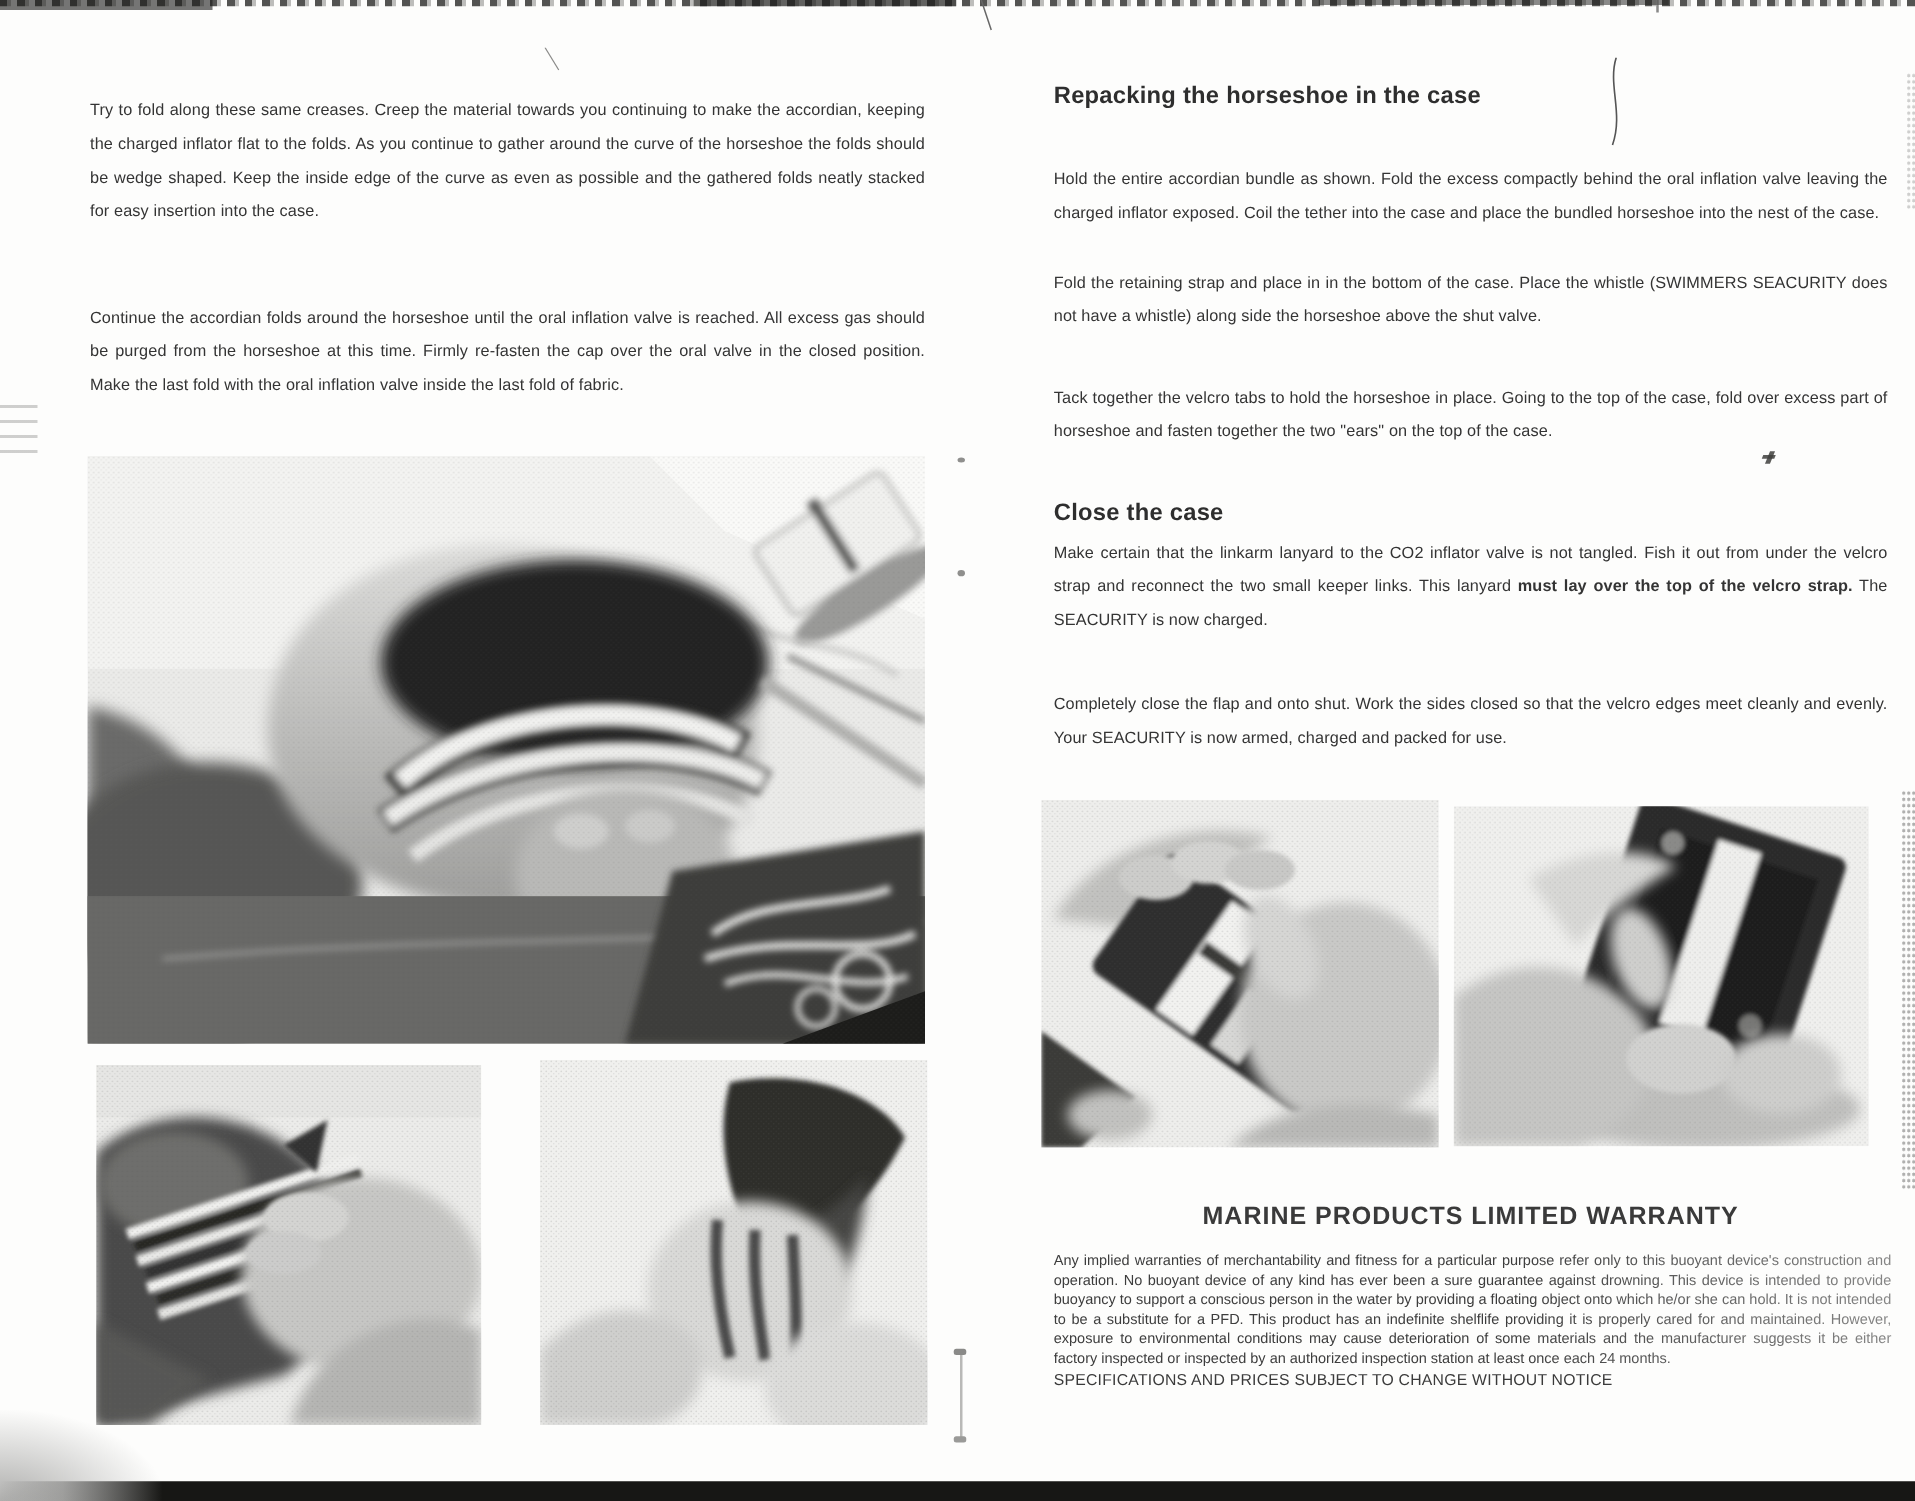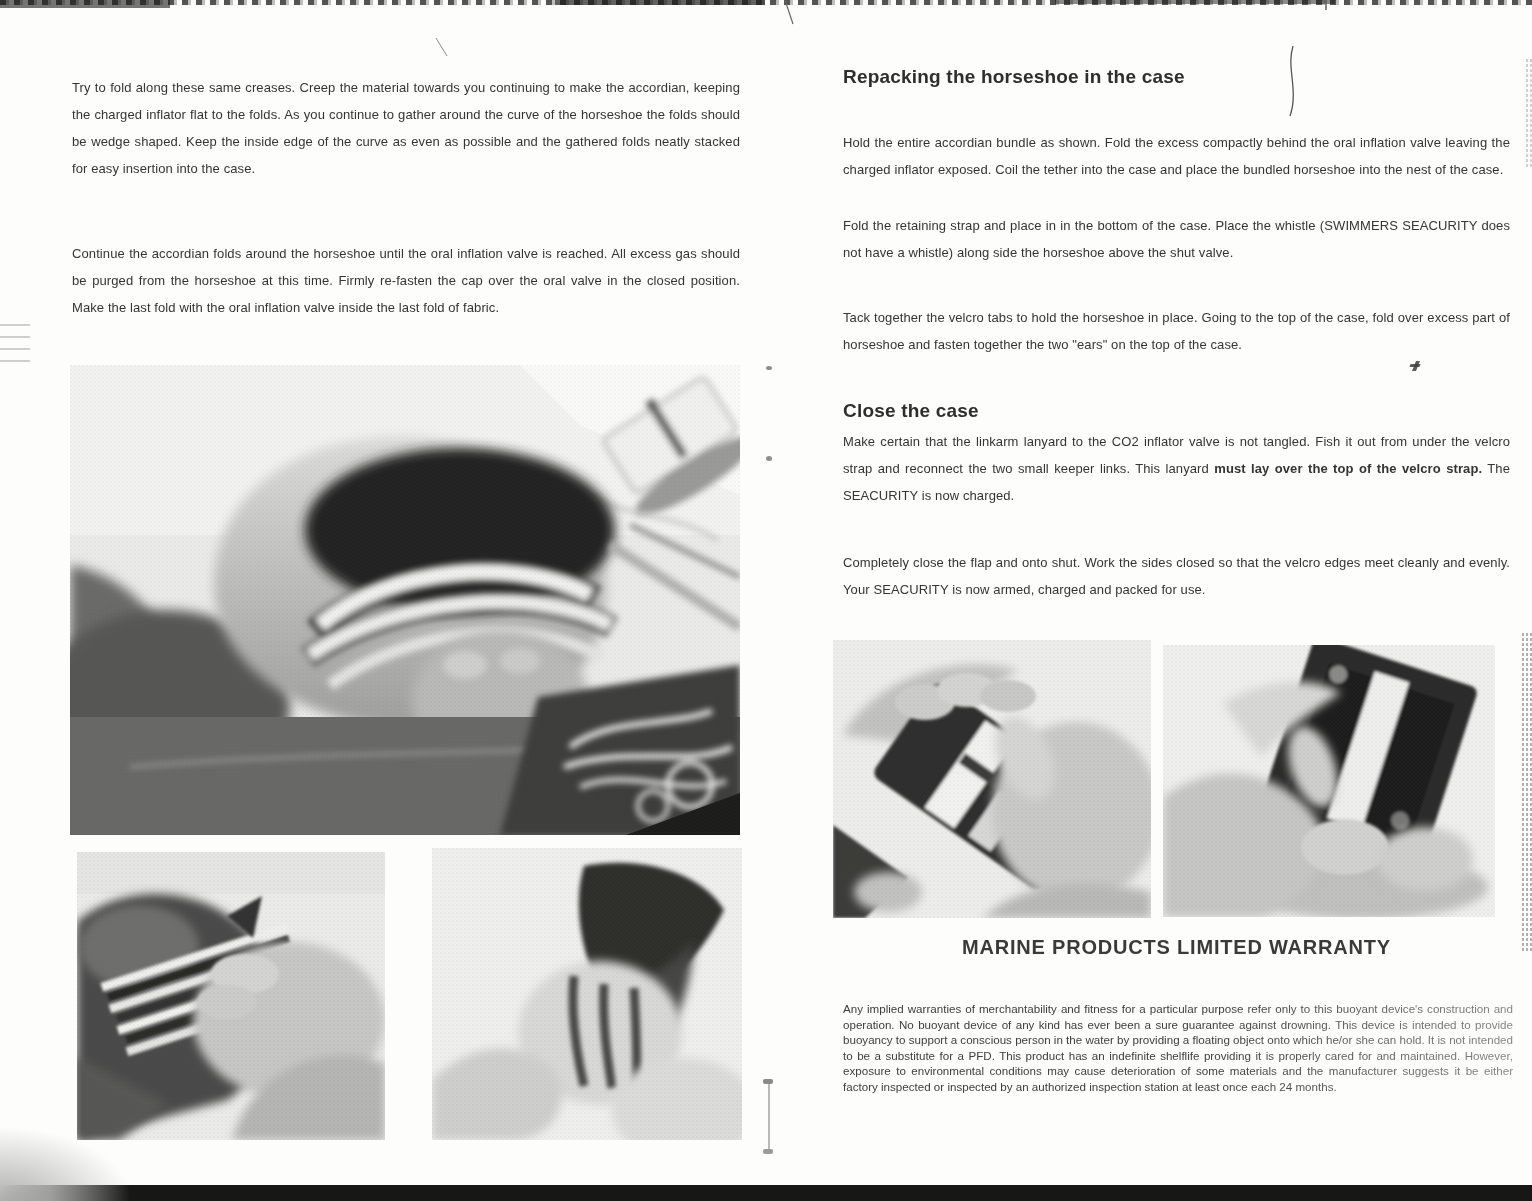--- a/index.html
+++ b/index.html
@@ -277,26 +277,27 @@
     <circle cx="256" cy="164" r="9" fill="#777775"></circle>
   </g>
   <path d="M0,152 C58,110 122,130 152,172 C172,204 152,252 100,272 L0,272 Z" fill="#c6c6c4" filter="url(#f5soft)"></path>
   <ellipse cx="182" cy="202" rx="44" ry="28" fill="#d2d2d0" filter="url(#f5mid)"></ellipse>
   <ellipse cx="150" cy="122" rx="22" ry="42" transform="rotate(-18 150 122)" fill="#cfcfcd" filter="url(#f5soft)"></ellipse>
   <ellipse cx="262" cy="214" rx="48" ry="32" fill="#cfcfcd" filter="url(#f5soft)"></ellipse>
   <path d="M60,58 C100,34 150,30 178,48 C150,66 120,86 98,112 Z" fill="#d8d8d6" filter="url(#f5soft)"></path>
   <rect width="332" height="272" fill="url(#f5ht)" opacity=".16"></rect>
 </svg>
 
-<div class="abs warranty-title col-right" style="top:936px;">MARINE PRODUCTS LIMITED WARRANTY</div>
+<div class="abs warranty-title col-right" style="top:962px;">MARINE PRODUCTS LIMITED WARRANTY</div>
 
 <div class="abs fine-print" style="left:843px;width:670px;top:1001px;">Any implied warranties of merchantability and fitness for a particular purpose refer only to this buoyant device's construction and operation. No buoyant device of any kind has ever been a sure guarantee against drowning. This device is intended to provide buoyancy to support a conscious person in the water by providing a floating object onto which he/or she can hold. It is not intended to be a substitute for a PFD. This product has an indefinite shelflife providing it is properly cared for and maintained. However, exposure to environmental conditions may cause deterioration of some materials and the manufacturer suggests it be either factory inspected or inspected by an authorized inspection station at least once each 24 months.</div>
 <div class="abs fade-overlay" style="left:843px;width:670px;top:1001px;height:96px;"></div>
 
 <div class="abs copyright" style="left:843px;top:1097px;width:667px;">
+  <div>SPECIFICATIONS AND PRICES SUBJECT TO CHANGE WITHOUT NOTICE</div>
 </div>
 
 <div class="abs speck" style="left:766px;top:366px;width:6px;height:4px;"></div>
 <div class="abs speck" style="left:766px;top:456px;width:6px;height:5px;"></div>
 <div class="abs" style="left:768px;top:1082px;width:2px;height:70px;background:#b9b9b7;"></div>
 <div class="abs" style="left:763px;top:1079px;width:10px;height:5px;background:#8a8a88;border-radius:2px;"></div>
 <div class="abs" style="left:763px;top:1149px;width:10px;height:5px;background:#9a9a98;border-radius:2px;"></div>
 <div class="abs speckle-band" style="left:1521px;top:632px;width:11px;height:320px;"></div>
 <div class="abs speckle-band" style="left:1525px;top:58px;width:7px;height:110px;opacity:.6;"></div>
 <div class="abs left-edge-lines"></div>

